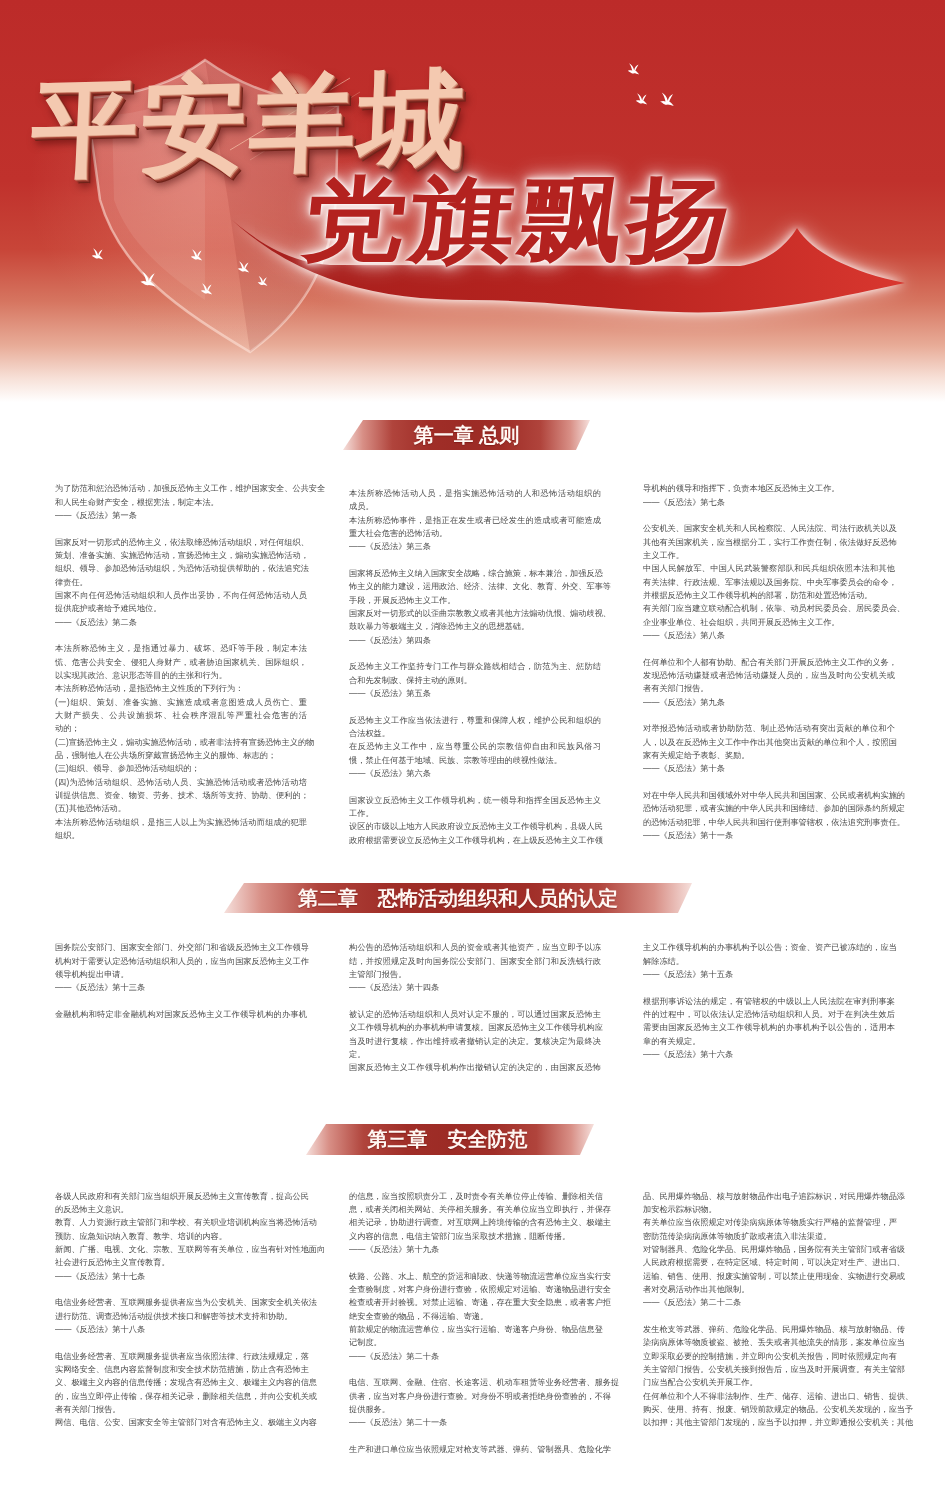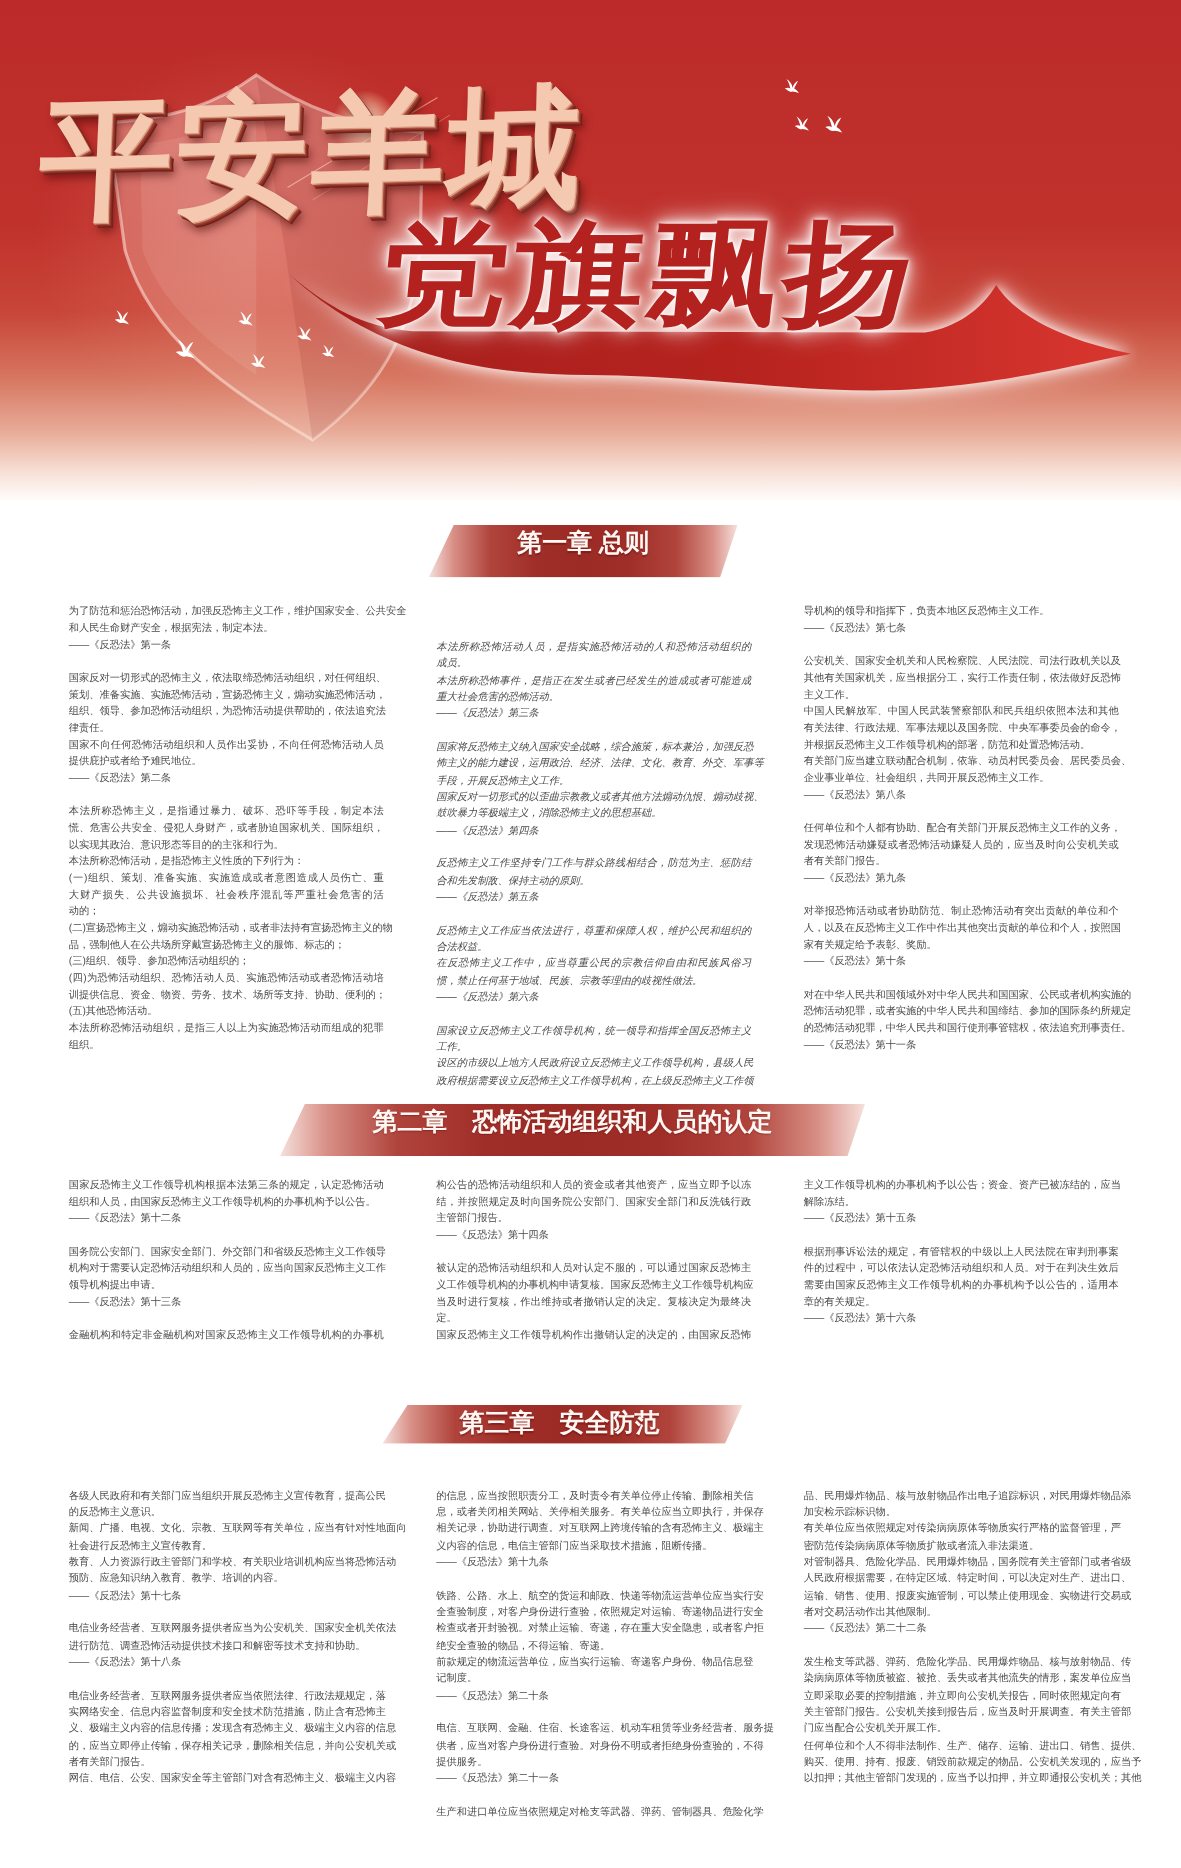--- a/index.html
+++ b/index.html
@@ -25,21 +25,21 @@
     transform: rotate(-1.5deg) skewX(-4deg); transform-origin: left top;
   }
   .title-sub {
     position: absolute; left: 308px; top: 174px;
     font-size: 104px; line-height: 104px; letter-spacing: 4px; font-weight: 900;
     color: #b3221f; white-space: nowrap;
     text-shadow: 0 0 3px #fff, 0 0 8px #fff, 0 0 16px rgba(255,255,255,0.9), 0 0 26px rgba(255,255,255,0.6);
     transform: scaleY(0.88) skewX(-5deg); transform-origin: left top;
   }
   
-  .banner { position: absolute; height: 42px; }
+  .banner { position: absolute; height: 30px; }
   .banner-bg {
     position: absolute; left: 0; top: 0; right: 0; bottom: 0;
     clip-path: polygon(20px 0, 100% 0, calc(100% - 14px) 100%, 0 100%);
     background: linear-gradient(90deg, #f6e0dc 0%, #d88f86 8%, #b0443c 20%, #a02e28 35%, #9c2b25 50%, #a02e28 65%, #b0443c 80%, #d88f86 92%, #f6e0dc 100%);
   }
   .banner-text {
     position: absolute; left: 0; top: 0; right: 0; bottom: 0;
     text-align: center; color: #fff7f3; font-weight: bold;
     font-size: 20px; line-height: 30px; white-space: pre;
     text-shadow: 0 1px 1px rgba(80,0,0,0.35);
@@ -157,21 +157,21 @@
       </div>
       <div class="para">
         <div class="line">(五)其他恐怖活动。</div>
       </div>
       <div class="para">
         <div class="line j">本法所称恐怖活动组织，是指三人以上为实施恐怖活动而组成的犯罪</div>
         <div class="line">组织。</div>
       </div>
     </div>
   </div>
-<div class="col" style="left:330px; top:511px;font-style:italic;">
+<div class="col" style="left:330px; top:487px;">
     <div class="article">
       <div class="para">
         <div class="line j">本法所称恐怖活动人员，是指实施恐怖活动的人和恐怖活动组织的</div>
         <div class="line">成员。</div>
       </div>
       <div class="para">
         <div class="line j">本法所称恐怖事件，是指正在发生或者已经发生的造成或者可能造成</div>
         <div class="line">重大社会危害的恐怖活动。</div>
       </div>
       <div class="line cite">——《反恐法》第三条</div>
@@ -267,27 +267,20 @@
     </div>
   </div>
 
 <div class="banner" style="left:224px; top:883px; width:468px;">
   <div class="banner-bg"></div>
   <div class="banner-text">第二章　恐怖活动组织和人员的认定</div>
 </div>
 <div class="col" style="left:36px; top:941.3px;">
     <div class="article">
       <div class="para">
-        <div class="line j">国家反恐怖主义工作领导机构根据本法第三条的规定，认定恐怖活动</div>
-        <div class="line">组织和人员，由国家反恐怖主义工作领导机构的办事机构予以公告。</div>
-      </div>
-      <div class="line cite">——《反恐法》第十二条</div>
-    </div>
-    <div class="article">
-      <div class="para">
         <div class="line j">国务院公安部门、国家安全部门、外交部门和省级反恐怖主义工作领导</div>
         <div class="line j">机构对于需要认定恐怖活动组织和人员的，应当向国家反恐怖主义工作</div>
         <div class="line">领导机构提出申请。</div>
       </div>
       <div class="line cite">——《反恐法》第十三条</div>
     </div>
     <div class="article">
       <div class="para">
         <div class="line j">金融机构和特定非金融机构对国家反恐怖主义工作领导机构的办事机</div>
       </div>
@@ -337,26 +330,26 @@
   <div class="banner-bg"></div>
   <div class="banner-text" style="line-height:31px; padding-right:5px;">第三章　安全防范</div>
 </div>
 <div class="col" style="left:36px; top:1189.6px;">
     <div class="article">
       <div class="para">
         <div class="line j">各级人民政府和有关部门应当组织开展反恐怖主义宣传教育，提高公民</div>
         <div class="line">的反恐怖主义意识。</div>
       </div>
       <div class="para">
+        <div class="line j">教育、人力资源行政主管部门和学校、有关职业培训机构应当将恐怖活动</div>
+        <div class="line">预防、应急知识纳入教育、教学、培训的内容。</div>
+      </div>
+      <div class="para">
         <div class="line j">新闻、广播、电视、文化、宗教、互联网等有关单位，应当有针对性地面向</div>
         <div class="line">社会进行反恐怖主义宣传教育。</div>
-      </div>
-      <div class="para">
-        <div class="line j">教育、人力资源行政主管部门和学校、有关职业培训机构应当将恐怖活动</div>
-        <div class="line">预防、应急知识纳入教育、教学、培训的内容。</div>
       </div>
       <div class="line cite">——《反恐法》第十七条</div>
     </div>
     <div class="article">
       <div class="para">
         <div class="line j">电信业务经营者、互联网服务提供者应当为公安机关、国家安全机关依法</div>
         <div class="line">进行防范、调查恐怖活动提供技术接口和解密等技术支持和协助。</div>
       </div>
       <div class="line cite">——《反恐法》第十八条</div>
     </div>

